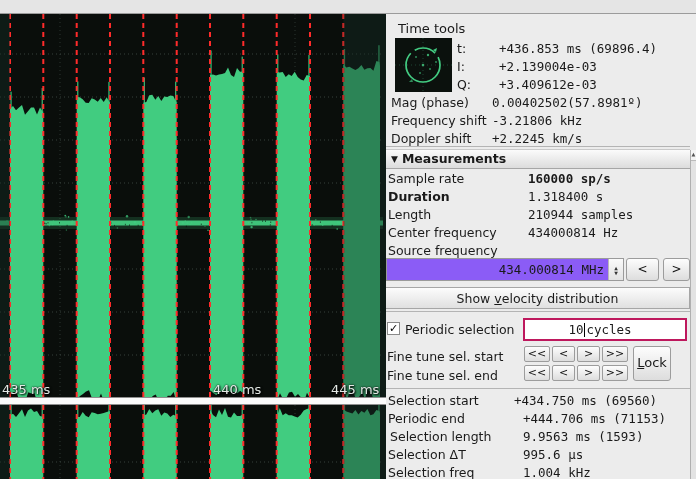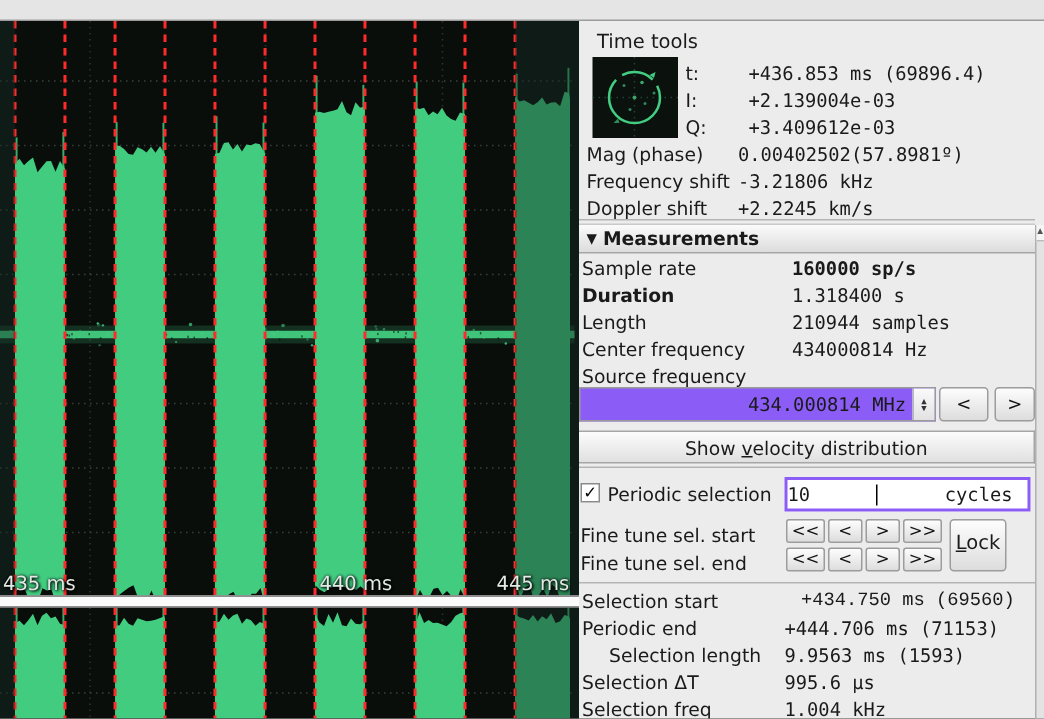--- a/index.html
+++ b/index.html
@@ -47,21 +47,21 @@
   
   .spinbox{position:absolute;left:0;top:244px;width:238px;height:23px;background:#8b5cf6;border:1px solid #9a9a9a;
     box-sizing:border-box;display:flex;align-items:center;}
   .spinbox .spin-text{flex:1;text-align:right;font-size:12.5px;padding-right:4px;}
   .spin-btns{width:14px;height:100%;border-left:1px solid #b9b9b9;background:linear-gradient(#fafafa,#e2e2e2);
     display:flex;flex-direction:column;align-items:center;justify-content:center;font-size:6px;line-height:5px;color:#333;}
   
   .checkbox{position:absolute;left:1px;top:308px;width:13px;height:13px;background:#fff;border:1px solid #8a8a8a;
     box-sizing:border-box;font-size:11px;line-height:11px;text-align:center;color:#000;}
   .cycles-input{position:absolute;left:137px;top:304px;width:164px;height:23px;background:#fff;
-    border:2px solid #8b5cf6;box-sizing:border-box;display:flex;align-items:center;justify-content:space-between;
+    border:2px solid #be185d;box-sizing:border-box;display:flex;align-items:center;justify-content:center;
     padding-right:10px;font-size:12.5px;}
   .caret{display:inline-block;width:1px;height:14px;background:#000;margin:0 1px;}
   
   .scrollbar{position:absolute;left:304px;top:136px;width:6px;height:329px;background:#e3e3e3;border-left:1px solid #b0b0b0;box-sizing:border-box;}
   .scrollbar .sb-arrow{display:block;width:100%;height:10px;background:#f5f5f5;border-bottom:1px solid #bbb;
     font-size:5px;line-height:9px;text-align:center;color:#555;}
   u{text-decoration:underline;}
 </style>
 </head>
 <body>
@@ -380,24 +380,24 @@
   <div class="btn tiny" style="left:166px;top:351px;width:23px;height:16px;">&lt;</div>
   <div class="btn tiny" style="left:191px;top:351px;width:23px;height:16px;">&gt;</div>
   <div class="btn tiny" style="left:216px;top:351px;width:26px;height:16px;">&gt;&gt;</div>
   <div class="lock-btn">
     <u>L</u><span>ock</span>
   </div>
 
   <div class="hline" style="top:374px;"></div>
 
   <div class="abs lbl" style="left:2px;top:379px;">Selection start</div>
-  <div class="abs val mono" style="left:148px;top:379px;font-family:Liberation Mono, monospace;">+434.750 ms (69560)</div>
+  <div class="abs val mono" style="left:128px;top:379px;">+434.750 ms (69560)</div>
   <div class="abs lbl" style="left:2px;top:397px;">Periodic end</div>
   <div class="abs val mono" style="left:137px;top:397px;">+444.706 ms (71153)</div>
-  <div class="abs lbl" style="left:20px;top:415px;">Selection length</div>
+  <div class="abs lbl" style="left:4px;top:415px;">Selection length</div>
   <div class="abs val mono" style="left:137px;top:415px;">9.9563 ms (1593)</div>
   <div class="abs lbl" style="left:2px;top:433px;">Selection ΔT</div>
   <div class="abs val mono" style="left:137px;top:433px;">995.6 µs</div>
   <div class="abs lbl" style="left:2px;top:451px;">Selection freq</div>
   <div class="abs val mono" style="left:137px;top:451px;">1.004 kHz</div>
 
   <div class="scrollbar">
     <span class="sb-arrow">▲</span>
   </div>
 </div>

